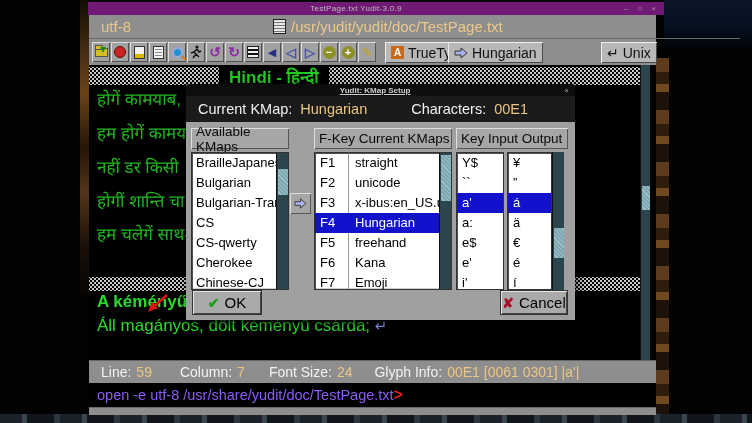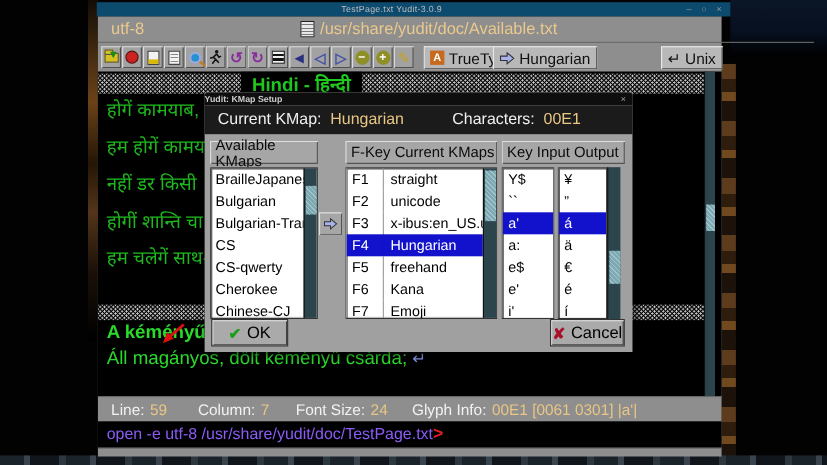--- a/index.html
+++ b/index.html
@@ -13,21 +13,21 @@
     background:linear-gradient(180deg,#120d06 0%,#4a2f12 18%,#6b4218 30%,#241506 48%,#54351a 62%,#1a1008 80%,#000 100%); }
   #wp-right { left:656px; top:58px; width:13px; height:357px;
     background:repeating-linear-gradient(180deg,#5c3c1c 0 14px,#2e1d0c 14px 26px,#70491f 26px 34px,#1c120a 34px 52px); }
   #wp-topright { left:664px; top:0; width:88px; height:52px;
     background:linear-gradient(180deg,#0a1526 0%,#071020 55%,#000 100%); }
   #wp-bottom { left:0; top:414px; width:752px; height:9px;
     background:repeating-linear-gradient(90deg,#1a222a 0 22px,#39444e 22px 27px,#10161c 27px 54px,#2c3740 54px 60px); }
 
   
   #titlebar { position:absolute; left:88px; top:2px; width:576px; height:13px;
-    background:#0c4a6e; color:#bdbdbd; font-size:8px; display:flex; align-items:center; }
+    background:#701a75; color:#bdbdbd; font-size:8px; display:flex; align-items:center; }
   #titlebar .tb-title { flex:1; text-align:center; letter-spacing:.3px; }
   #titlebar .tb-controls { display:flex; gap:9px; padding-right:8px; color:#9a9a9a; font-size:8px; }
   #titlebar .tb-controls span { cursor:default; }
 
   #win { position:absolute; left:89px; top:15px; width:567px; height:400px; background:#8e8e8e; }
 
   #utf8bar { position:absolute; left:0; top:0; width:651px; height:24px;
     border-bottom:1px solid #6a6a6a; color:#eac98c; font-size:15px; }
   #utf8bar .enc { position:absolute; left:12px; top:3px; }
   #utf8bar .doc-icon { position:absolute; left:184px; top:4px; width:13px; height:15px;
@@ -96,21 +96,21 @@
   #cmdline .cmd { color:#8b5cf6; }
   #cmdline .prompt { color:#e02020; font-size:16px; font-weight:bold; }
 
   #bottomstrip { position:absolute; left:0; top:392px; width:567px; height:23px; border-top:1px solid #6a6a6a; }
 
   
   #dialog { position:absolute; left:186px; top:84px; width:389px; height:236px; background:#a0a0a0;
     box-shadow:2px 3px 8px rgba(0,0,0,.7); }
   #dlg-titlebar { position:absolute; left:0; top:0; width:389px; height:12px; background:#0e0e0e;
     color:#cccccc; font-size:8px; display:flex; align-items:center; border-radius:3px 3px 0 0; }
-  #dlg-titlebar .t { flex:1; text-align:left; font-weight:bold; }
+  #dlg-titlebar .t { flex:1; text-align:center; font-weight:bold;text-decoration:underline; }
   #dlg-titlebar .x { padding-right:6px; color:#aaa; cursor:pointer; }
   #dlg-header { position:absolute; left:0; top:12px; width:389px; height:26px; background:#1b1b1b;
     display:flex; align-items:center; font-size:14.5px; padding-left:12px; }
   #dlg-header .lbl { color:#f0f0f0; margin-right:8px; }
   #dlg-header .val { color:#e9c684; }
   #dlg-header .gap { margin-right:44px; }
 
   .phead { position:absolute; height:21px; background:#a6a6a6; font-size:13.5px; color:#0a0a0a;
     display:flex; align-items:center; padding-left:5px;
     box-shadow:inset 1px 1px 0 #dedede, inset -1px -1px 0 #555; }
@@ -171,21 +171,21 @@
       <span>–</span>
       <span>○</span>
       <span>×</span>
     </span>
   </div>
 
   <div id="win">
     <div id="utf8bar">
       <span class="enc">utf-8</span>
       <span class="doc-icon"></span>
-      <span class="path">/usr/share/yudit/doc/Available.txt</span>
+      <span class="path">/usr/yudit/yudit/doc/TestPage.txt</span>
     </div>
 
     <div id="toolbar">
       <span class="tbtn" style="left:3px">
           <span class="ic-folder"></span>
         </span>
       <span class="tbtn" style="left:22px">
           <span class="ic-redcircle"></span>
         </span>
       <span class="tbtn" style="left:41px">

